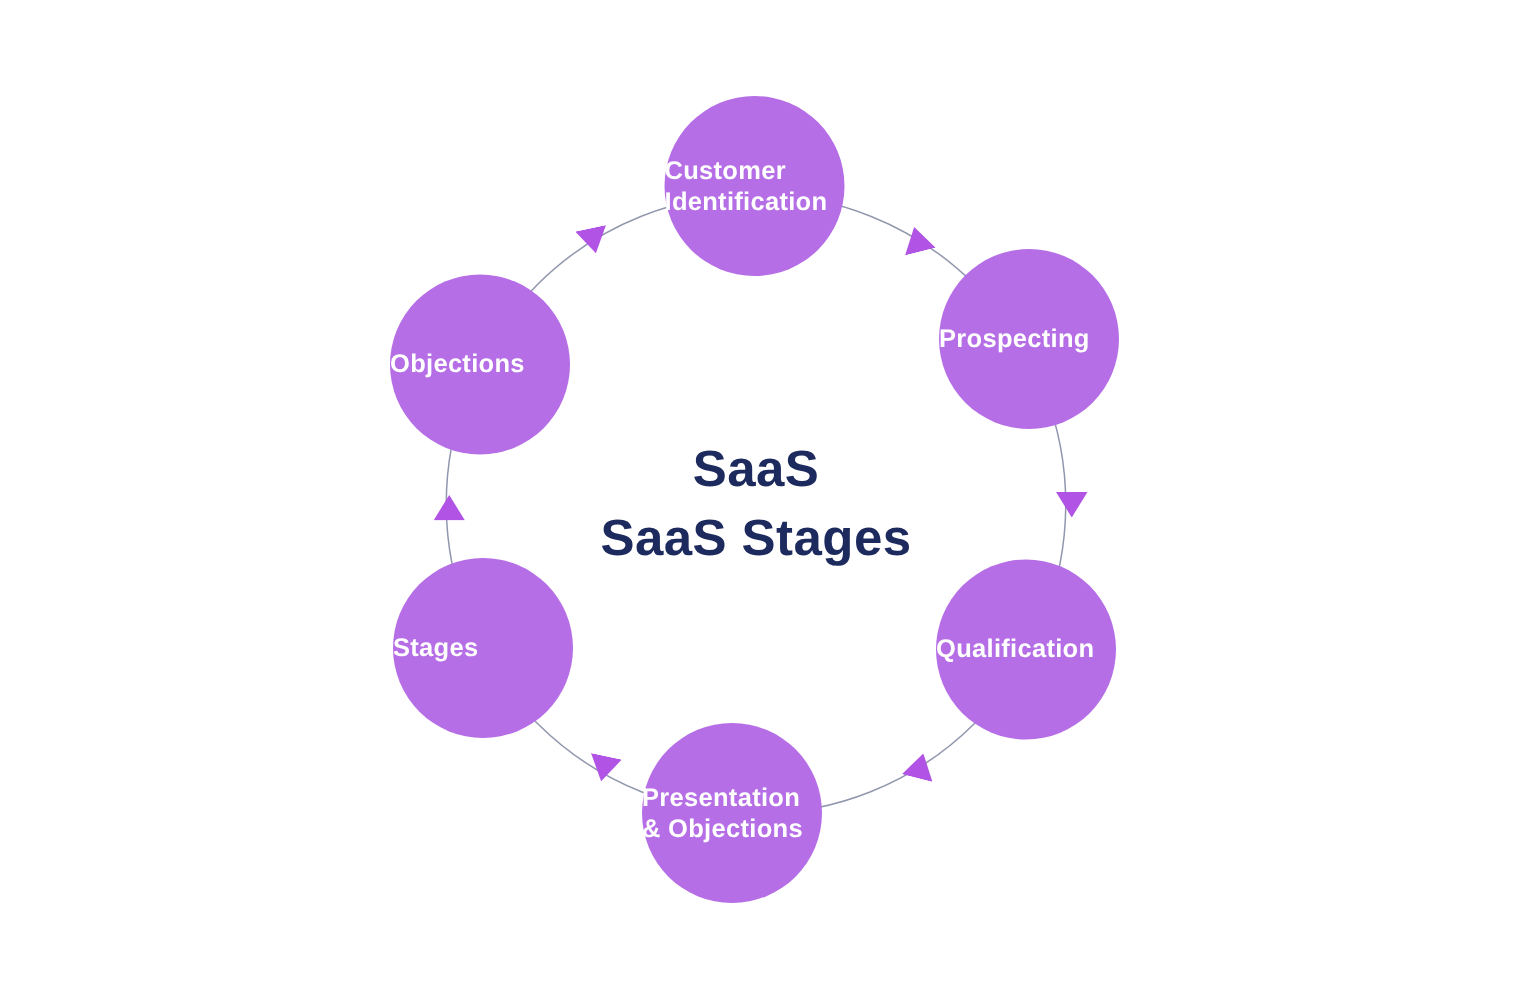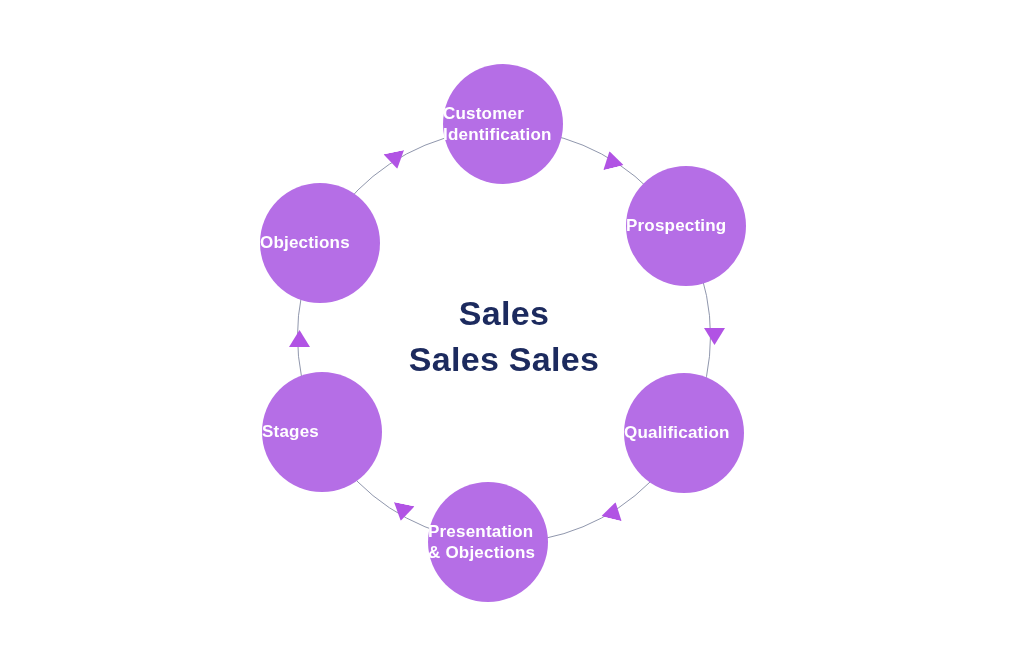--- a/index.html
+++ b/index.html
@@ -72,17 +72,17 @@
 &amp; Objections</span>
   </div>
   <div class="stage s4">
     <span class="stage-label">Stages</span>
   </div>
   <div class="stage s5">
     <span class="stage-label">Objections</span>
   </div>
 
   <div class="title">
-    <div>Sales</div>
-    <div>Sales Sales</div>
+    <div>SaaS</div>
+    <div>SaaS Stages</div>
   </div>
 
 </div>
 
 </body></html>

